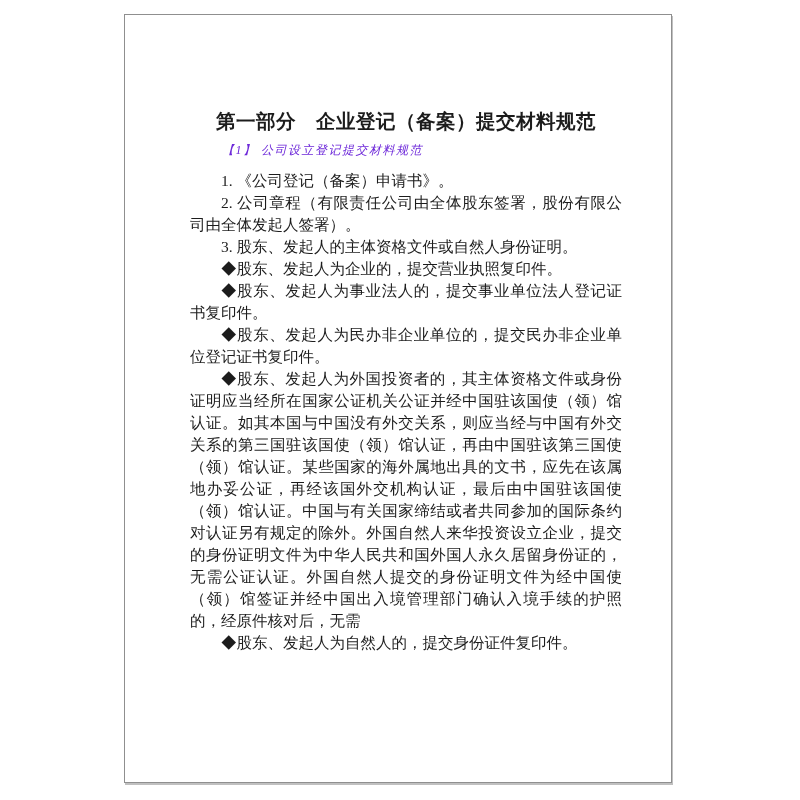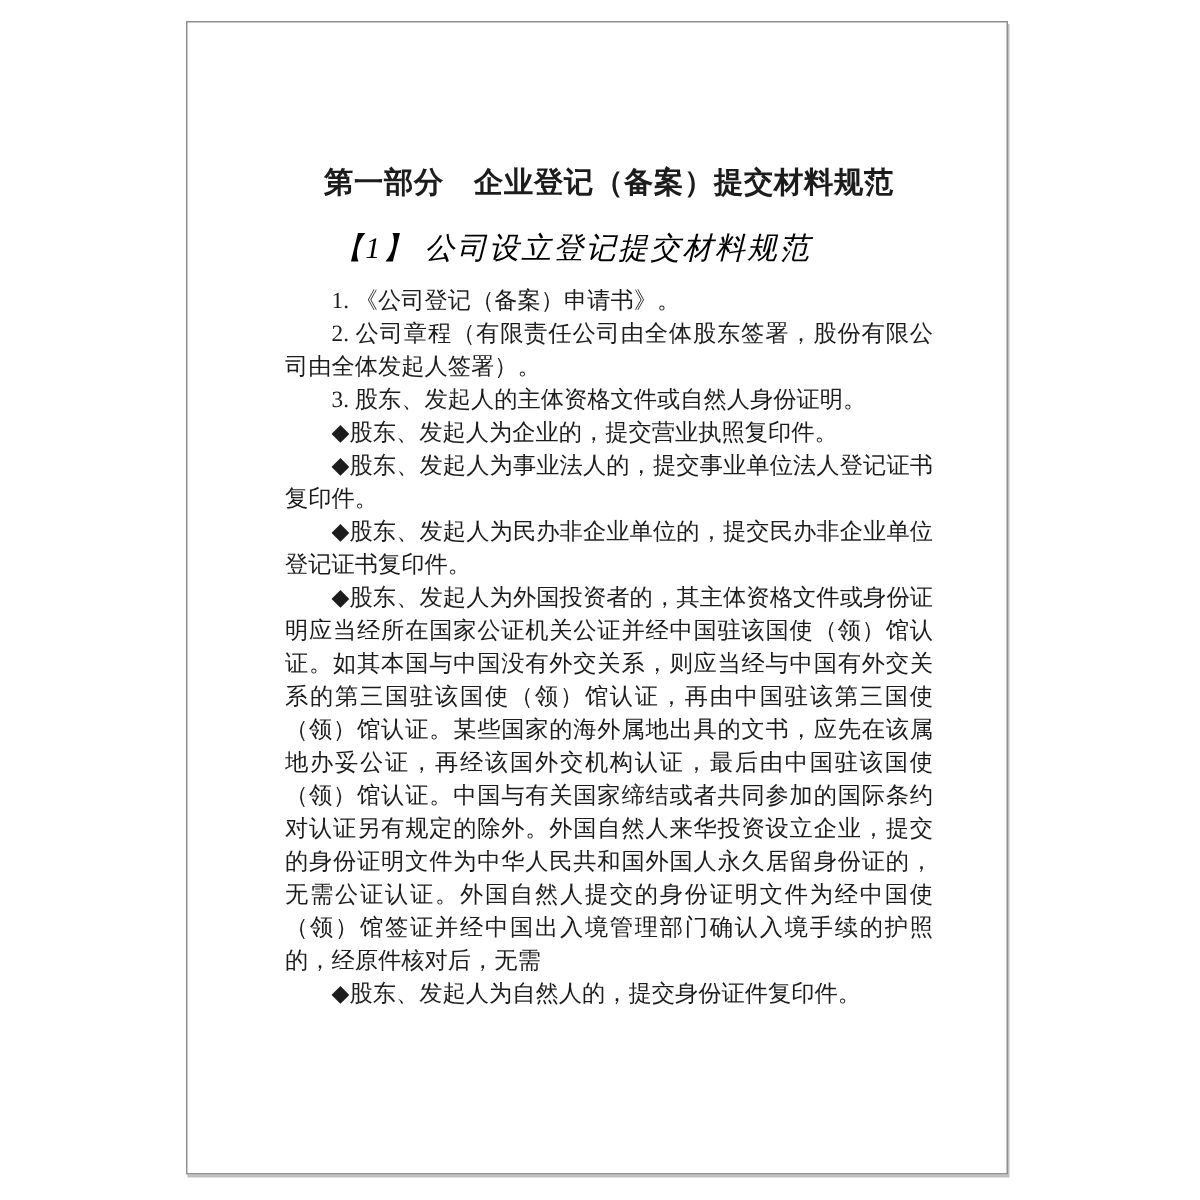--- a/index.html
+++ b/index.html
@@ -46,34 +46,35 @@
   }
   .section-heading {
     margin: 37px 0 0 0;
     padding-left: 42px;
     font-size: 16.5px;
     font-weight: bold;
     letter-spacing: 1.5px;
     color: #1c1c1c;
   }
   .subsection-heading {
-    margin: 17px 0 0 0;
+    margin: 7px 0 0 0;
     padding-left: 32px;
-    font-size: 20px;
+    font-size: 12px;
     font-style: italic;
     font-weight: normal;
     letter-spacing: 1.5px;
-    color: #000000;
+    color: #6d28d9;
   }
   .body-text {
     margin-top: 11px;
     font-size: 15.5px;
     line-height: 22px;
     text-align: justify;
     color: #1c1c1c;
+    font-family: Liberation Serif, serif;
   }
   .body-text p {
     margin: 0;
     padding: 0;
     text-indent: 2em;
   }
   .page-number {
     position: absolute;
     left: 0;
     right: 0;

